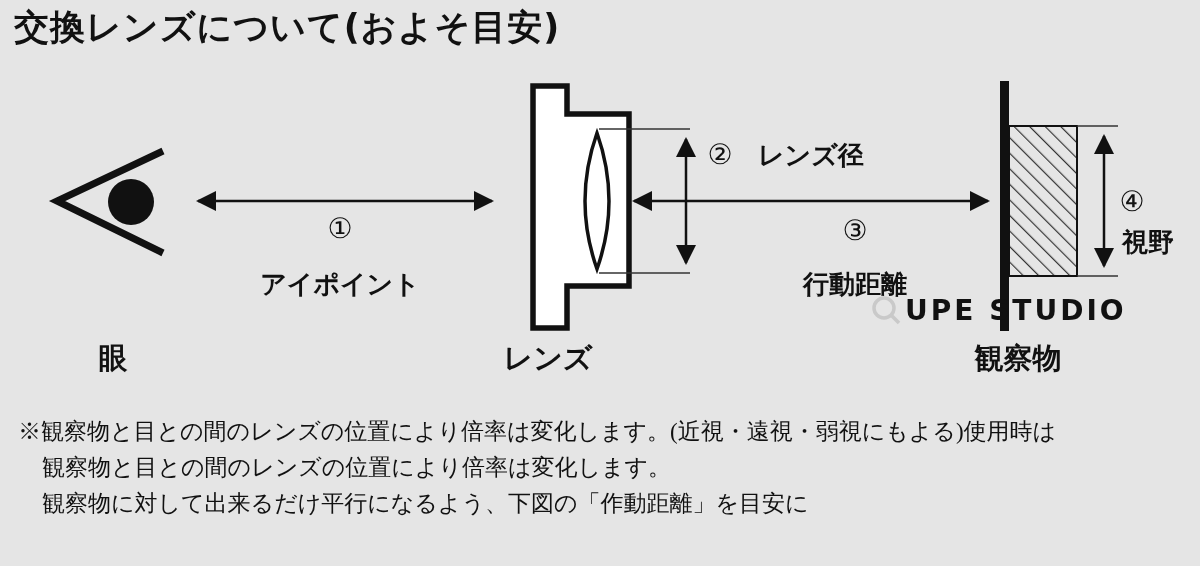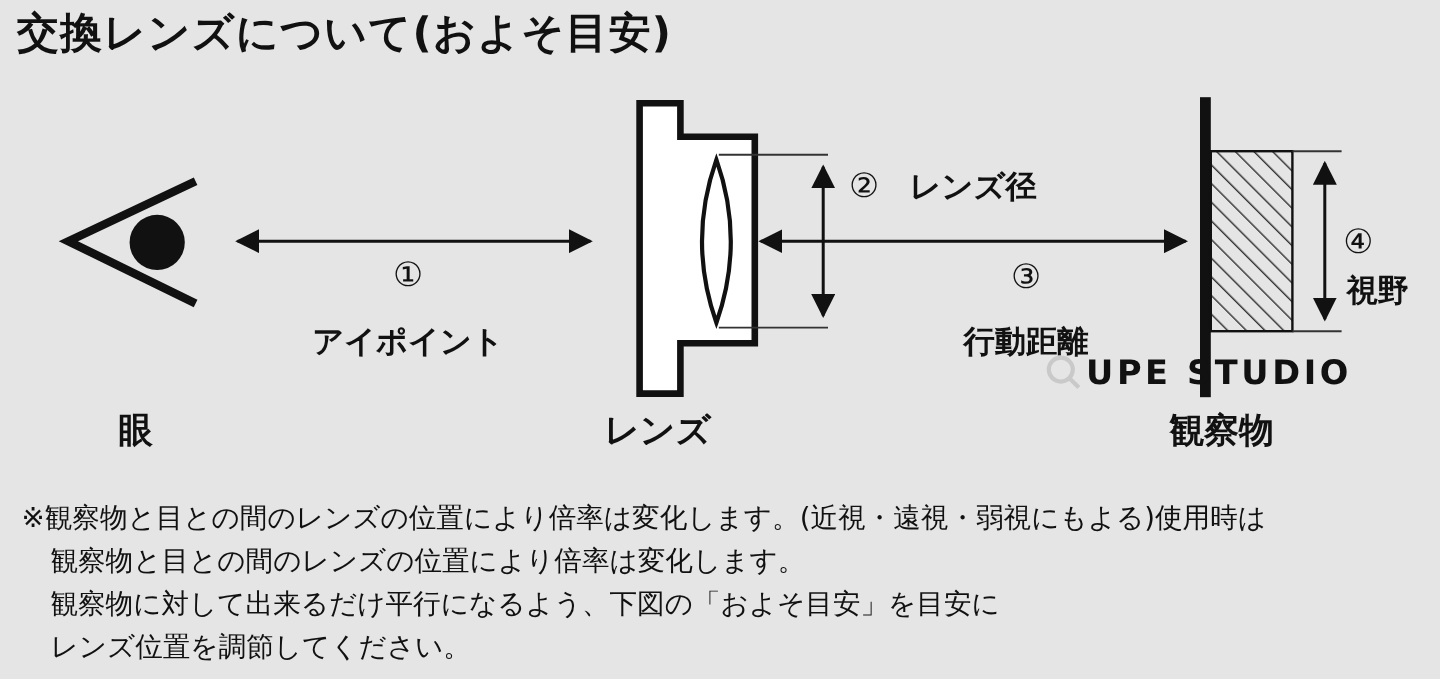--- a/index.html
+++ b/index.html
@@ -49,20 +49,21 @@
     top: 414px;
     left: 18px;
     width: 1170px;
   }
   .notes p {
     margin: 0;
     font-size: 23px;
     line-height: 36px;
     font-weight: 500;
     color: #111111;
+    font-family: Liberation Serif, serif;
   }
   .notes p.indented {
     padding-left: 24px;
   }
 </style>
 </head>
 <body>
 
 <div class="page">
 
@@ -124,17 +125,16 @@
     </g>
 
     <text class="part-label" x="113" y="368" text-anchor="middle">眼</text>
     <text class="part-label" x="548" y="368" text-anchor="middle">レンズ</text>
     <text class="part-label" x="1018" y="368" text-anchor="middle">観察物</text>
   </svg>
 
   <div class="notes">
     <p>※観察物と目との間のレンズの位置により倍率は変化します。(近視・遠視・弱視にもよる)使用時は</p>
     <p class="indented">観察物と目との間のレンズの位置により倍率は変化します。</p>
-    <p class="indented">観察物に対して出来るだけ平行になるよう、下図の「およそ目安」を目安に</p>
-    <p class="indented">レンズ位置を調節してください。</p>
+    <p class="indented">観察物に対して出来るだけ平行になるよう、下図の「作動距離」を目安に</p>
   </div>
 
 </div>
 
 </body></html>

